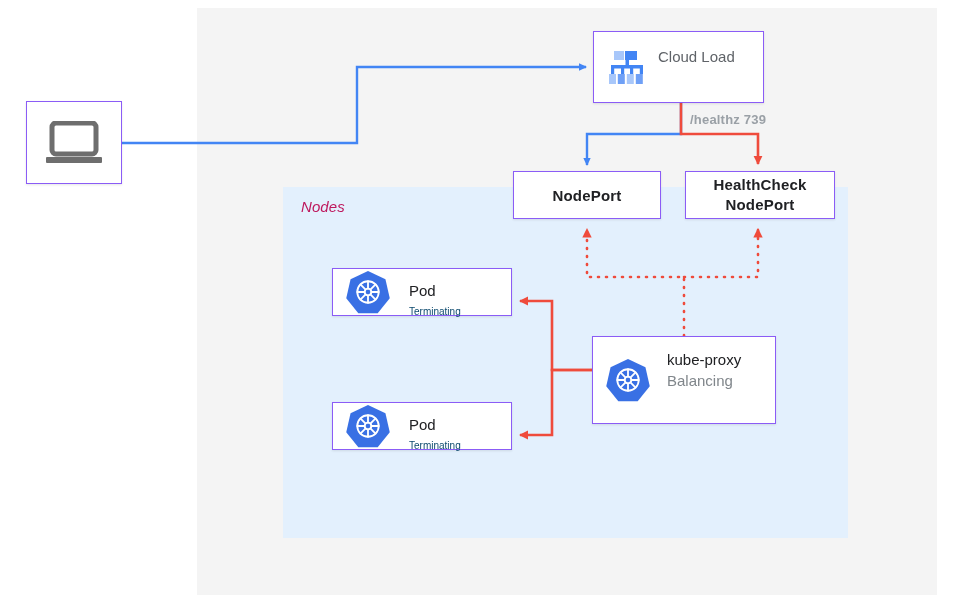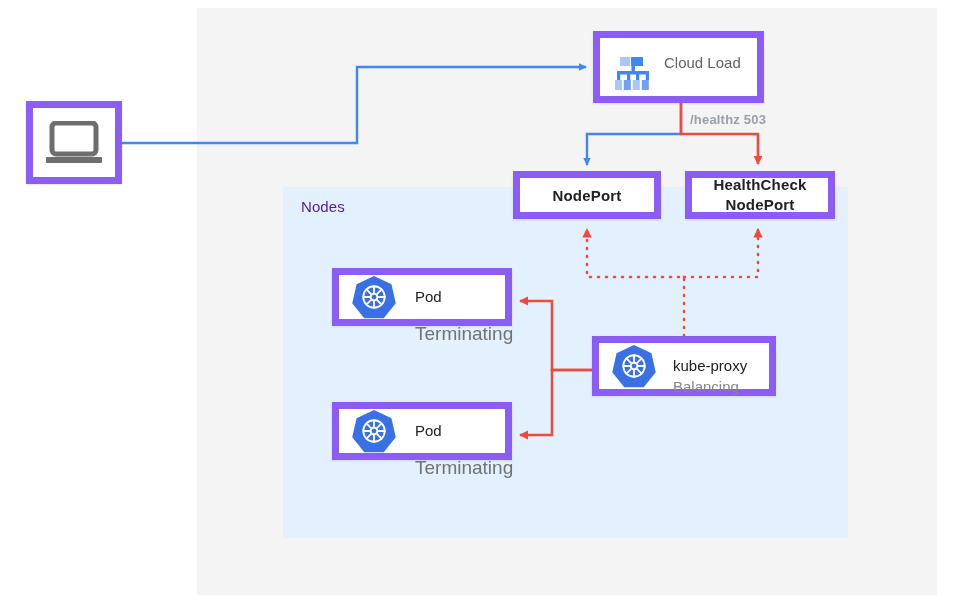--- a/index.html
+++ b/index.html
@@ -29,27 +29,28 @@
     top: 187px;
     width: 565px;
     height: 351px;
     background: #e3f0fd;
   }
   .nodes-label {
     position: absolute;
     left: 301px;
     top: 198px;
     font-size: 15px;
-    color: #4c1d95;
+    color: #be185d;
     letter-spacing: .1px;
+    font-style: italic;
   }
   .box {
     position: absolute;
     background: #ffffff;
-    border: 7px solid #8b5cf6;
+    border: 1px solid #8b5cf6;
     box-sizing: border-box;
     box-shadow: 0 1px 2px rgba(60,64,67,.12);
   }
   
   .laptop-box {
     left: 26px; top: 101px; width: 96px; height: 83px;
   }
   .laptop-icon {
     position: absolute;
     left: 50%; top: 50%;
@@ -78,41 +79,41 @@
   .hcnodeport-box {
     left: 685px; top: 171px; width: 150px; height: 48px;
     display: flex; align-items: center; justify-content: center;
   }
   .hcnodeport-label {
     font-size: 15px; font-weight: bold; color: #202124;
     letter-spacing: .2px; text-align: center; line-height: 20px;
   }
   
   .pod-box {
-    left: 332px; width: 180px; height: 58px;
+    left: 332px; width: 180px; height: 48px;
   }
   .pod-box.pod1 { top: 268px; }
   .pod-box.pod2 { top: 402px; }
   .k8s-icon-wrap {
     position: absolute; left: 12px; top: 50%;
     transform: translateY(-50%);
     width: 46px; height: 46px;
   }
   .pod-text {
     position: absolute; left: 76px; top: 11px;
   }
   .pod-title {
     font-size: 15px; color: #202124; line-height: 21px;
   }
   .pod-sub {
-    font-size: 19px; color: #737373; line-height: 21px; margin-top: 16px;
+    font-size: 10px; color: #0c4a6e; line-height: 21px;
   }
   
   .kube-box {
-    left: 592px; top: 336px; width: 184px; height: 60px;
+    left: 592px; top: 336px; width: 184px; height: 88px;
   }
   .kube-text { position: absolute; left: 74px; top: 12px; }
   .kube-title { font-size: 15px; color: #202124; line-height: 21px; }
   .kube-sub { font-size: 15px; color: #80868b; line-height: 21px; }
 
   .healthz-label {
     position: absolute;
     left: 690px; top: 112px;
     font-size: 13px; font-weight: bold;
     color: #9aa0a6; letter-spacing: .2px;
@@ -193,21 +194,21 @@
       <rect x="1" y="24" width="7" height="10" fill="#a8c7fa"></rect>
       <rect x="9.8" y="24" width="7" height="10" fill="#6fa0f6"></rect>
       <rect x="18.8" y="24" width="7" height="10" fill="#a8c7fa"></rect>
       <rect x="27.8" y="24" width="7" height="10" fill="#6fa0f6"></rect>
     </svg>
     <div class="clb-text">
       <div>Cloud Load</div>
     </div>
   </div>
 
-  <div class="healthz-label">/healthz 503</div>
+  <div class="healthz-label">/healthz 739</div>
 
   <div class="box nodeport-box">
     <span class="nodeport-label">NodePort</span>
   </div>
 
   <div class="box hcnodeport-box">
     <span class="hcnodeport-label">
       <span>HealthCheck</span><br>
       <span>NodePort</span>
     </span>

